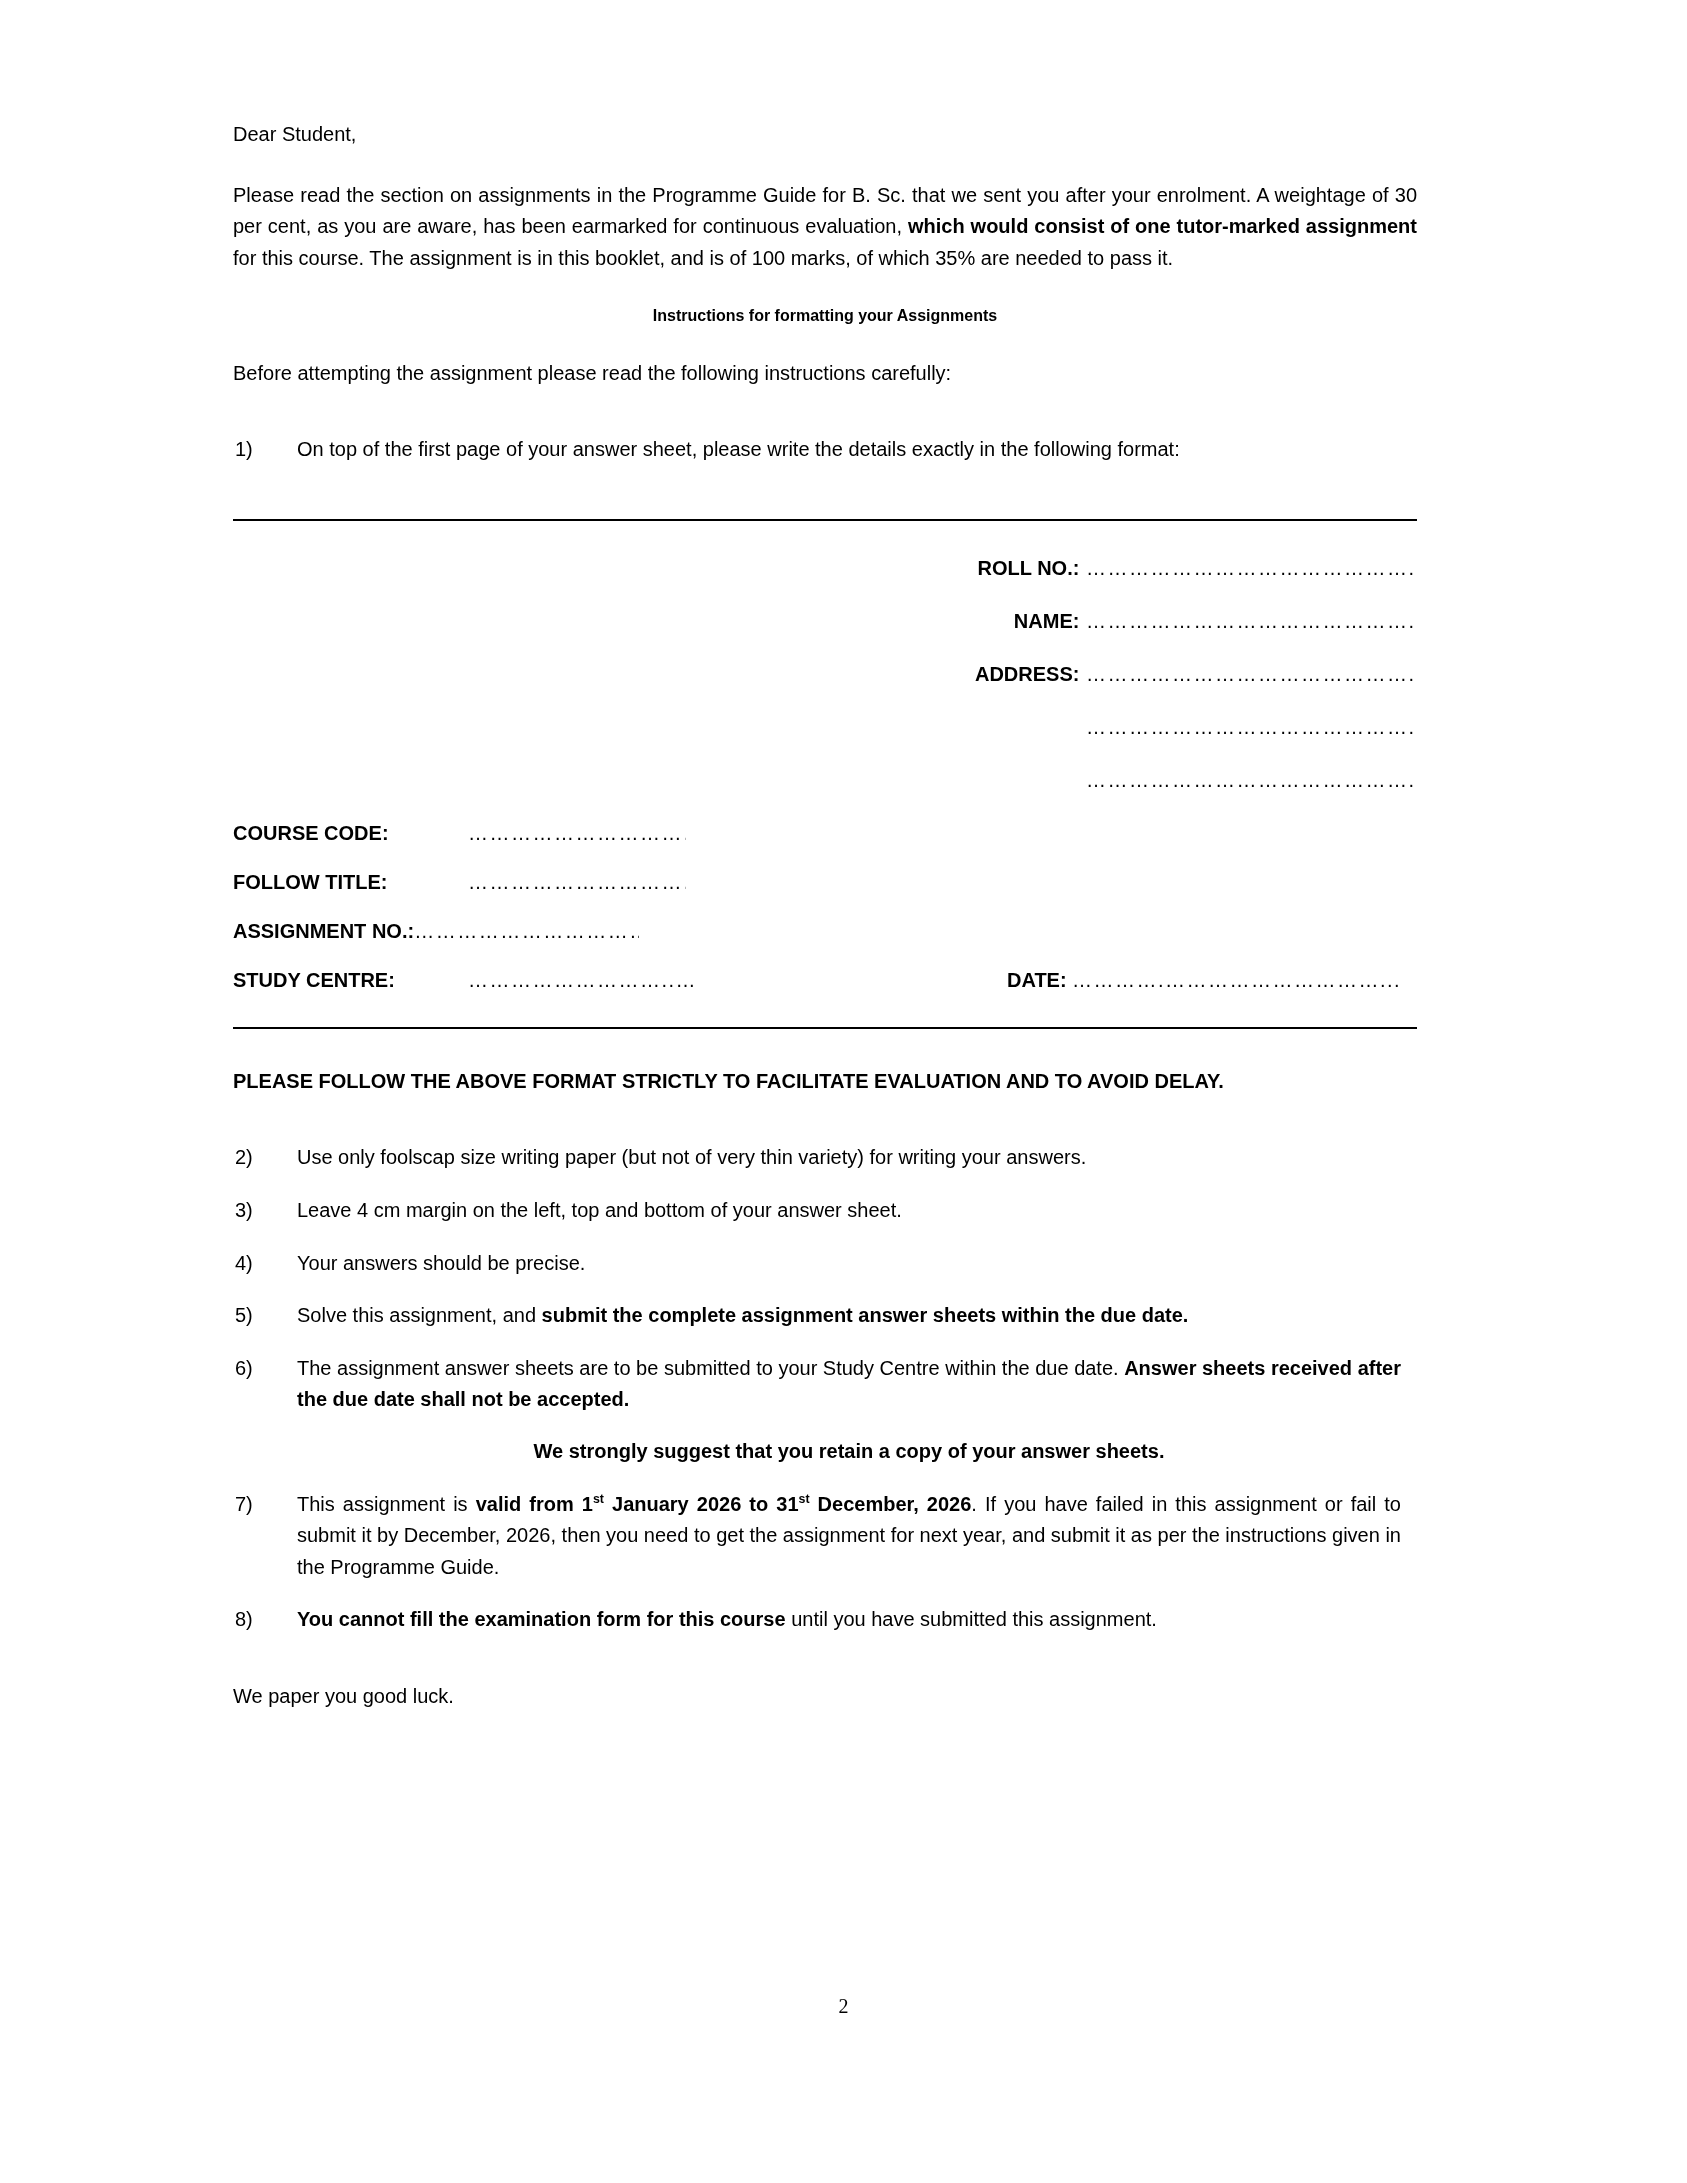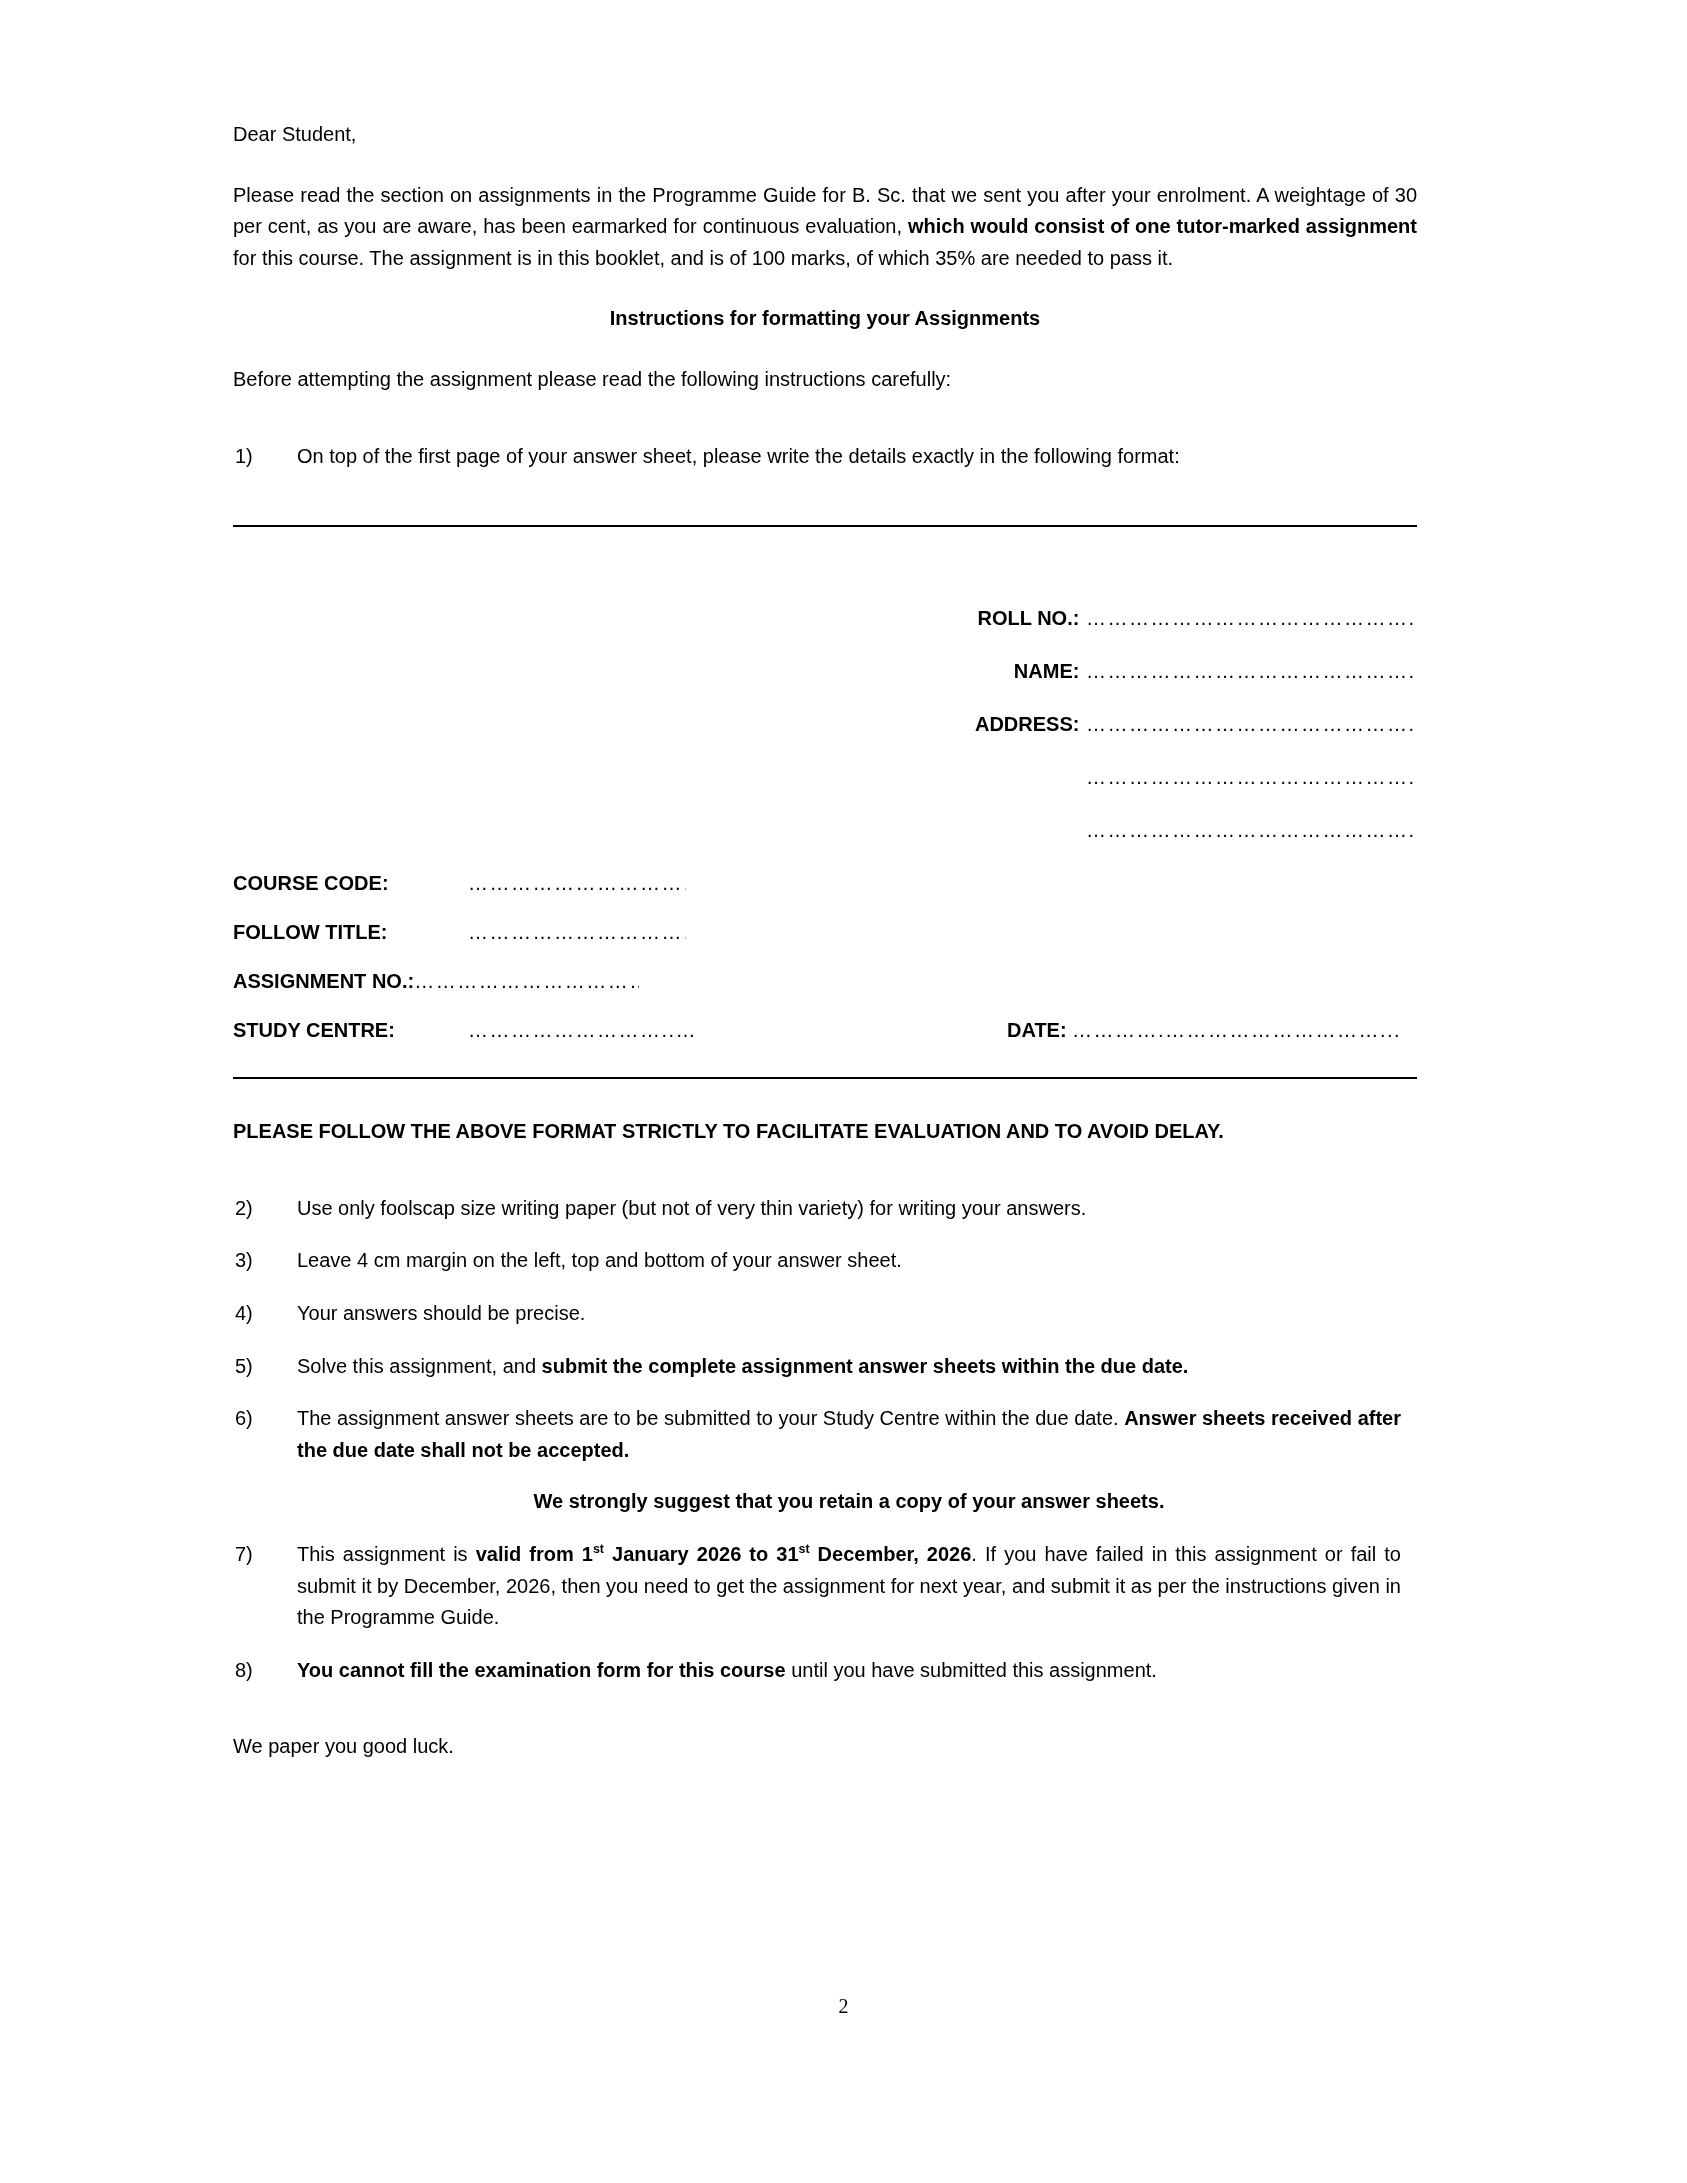--- a/index.html
+++ b/index.html
@@ -32,21 +32,21 @@
     text-align: justify;
     text-justify: inter-word;
     margin: 0;
   }
   .para.nojust { text-align: left; }
   .spacer-md { height: 29px; }
   .spacer-lg { height: 37px; }
   b, .b { font-weight: bold; }
 
   .center-head {
-    font-size: 20px;
+    font-size: 16px;
     font-weight: bold;
     text-align: center;
     line-height: 1.58;
   }
 
   
   .numlist {
     list-style: none;
     margin: 0;
     padding: 0;
@@ -88,21 +88,20 @@
     border: 0;
     border-top: 2.6px solid #000000;
     margin: 0;
     width: 1184px;
   }
 
   
   .formbox {
     position: relative;
     width: 1184px;
-    margin-top: 44px;
   }
   .frow {
     display: flex;
     align-items: baseline;
     justify-content: flex-end;
     font-size: 20px;
     line-height: 1.0;
     margin-bottom: 33px;
   }
   .frow .lbl {

